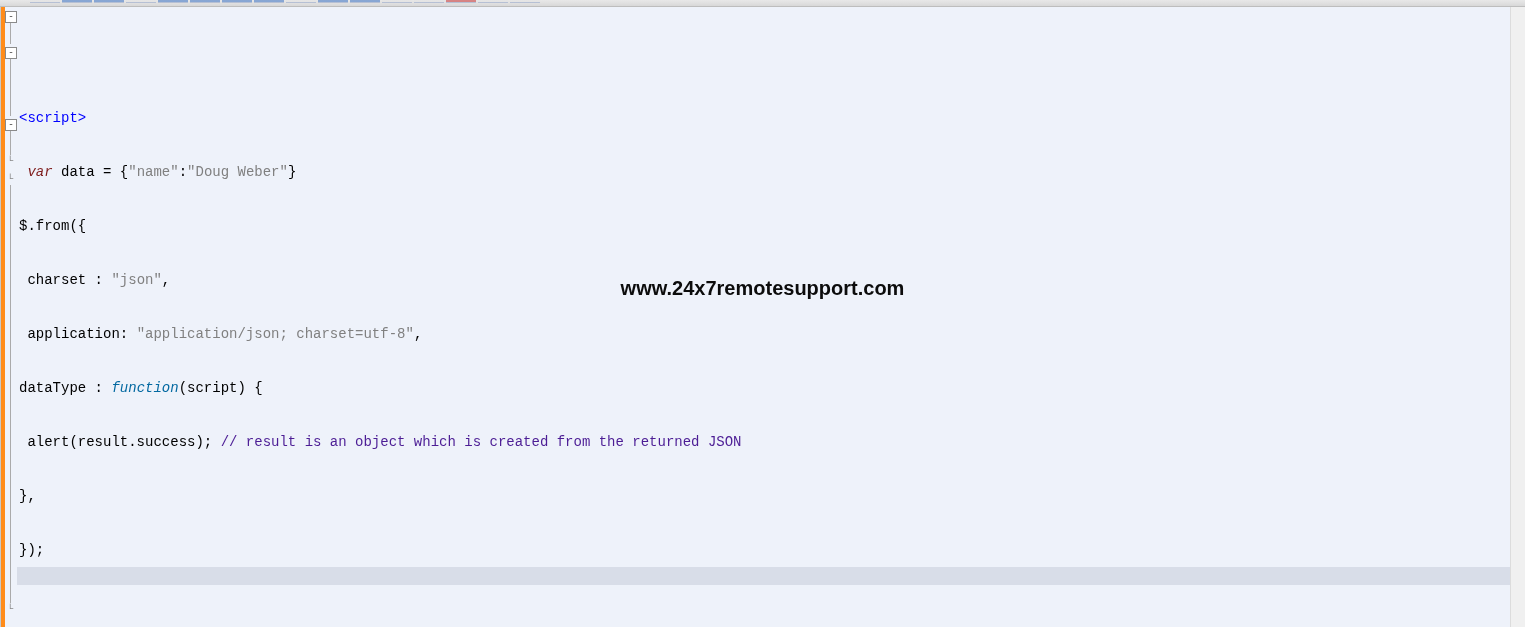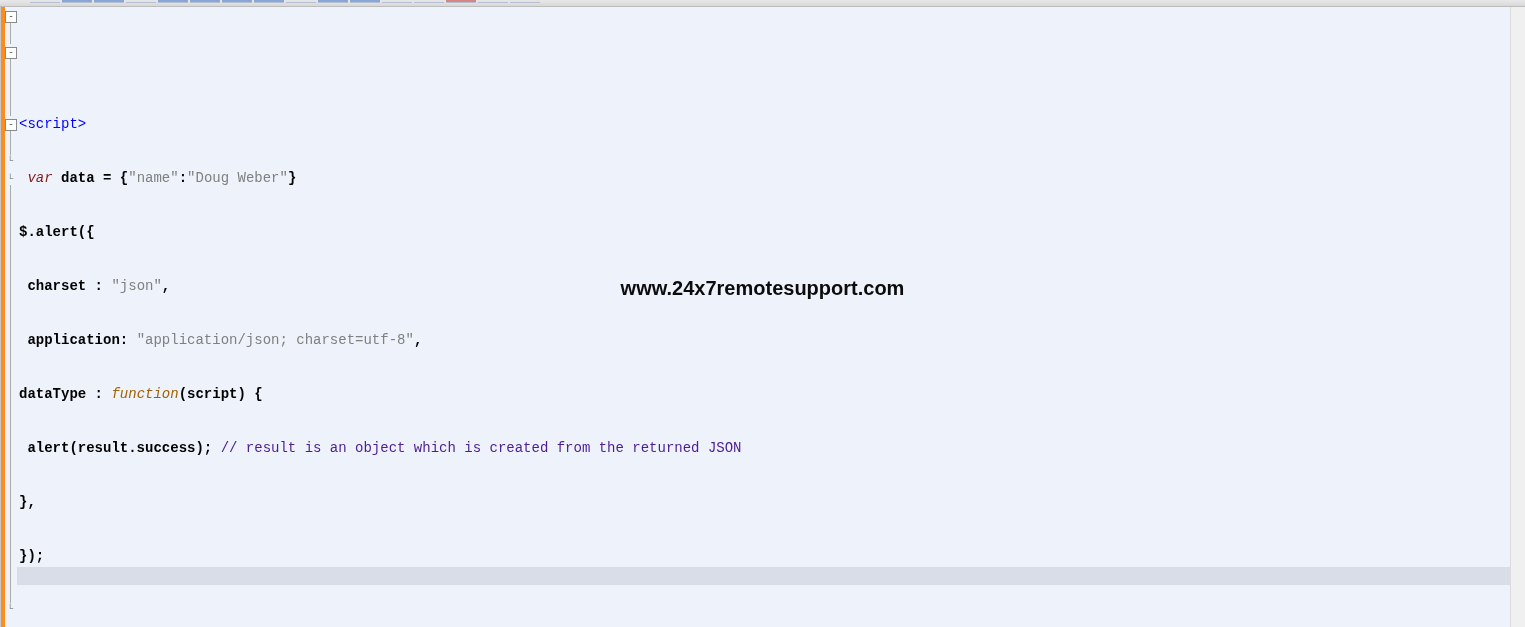--- a/index.html
+++ b/index.html
@@ -83,42 +83,42 @@
     line-height: 10px;
     text-align: center;
   }
 
   .code-pane {
     flex: 1;
     background: #eef2fa;
     position: relative;
     white-space: pre;
     line-height: 18px;
-    padding-top: 18px;
+    padding-top: 12px;
   }
   .code-pane .line {
     height: 18px;
     padding-left: 2px;
   }
   .current-line {
     position: absolute;
     left: 0;
     right: 0;
     height: 18px;
     background: #d8dde8;
     top: calc(2px + 18px * 31);
     z-index: 0;
   }
   .code-content { position: relative; z-index: 1; }
 
   
   .tok-tag    { color: #0000ff; }
   .tok-kw     { color: #7f1d1d; font-style: italic; }
-  .tok-kw2    { color: #a16207; font-style: italic; margin-top: 32px; }
-  .tok-plain  { color: #000; font-weight: bold; }
+  .tok-kw2    { color: #0369a1; font-style: italic; margin-top: 32px; }
+  .tok-plain  { color: #000; }
   .tok-str    { color: #808080; }
   .tok-cmt    { color: #4c1d95; }
 
   .watermark {
     position: absolute;
     top: 272px;
     left: 0;
     right: 16px;
     text-align: center;
     font-family: Arial, sans-serif;
@@ -179,21 +179,21 @@
     <div class="fold-marker" style="top:168px">└</div>
     <div class="fold-line" style="top:178px;height:418px"></div>
     <div class="fold-marker" style="top:598px">└</div>
   </div>
 
   <div class="code-pane">
     <div class="current-line"></div>
     <div class="code-content">
       <div class="line"><span class="tok-tag">&lt;</span><span class="tok-tag">script</span><span class="tok-tag">&gt;</span></div>
       <div class="line"><span class="tok-plain"> </span><span class="tok-kw">var</span><span class="tok-plain"> data = {</span><span class="tok-str">"name"</span><span class="tok-plain">:</span><span class="tok-str">"Doug Weber"</span><span class="tok-plain">}</span></div>
-      <div class="line"><span class="tok-plain">$.alert({</span></div>
+      <div class="line"><span class="tok-plain">$.from({</span></div>
       <div class="line"><span class="tok-plain"> </span><span class="tok-plain">charset : </span><span class="tok-str">"json"</span><span class="tok-plain">,</span></div>
       <div class="line"><span class="tok-plain"> </span><span class="tok-plain">application: </span><span class="tok-str">"application/json; charset=utf-8"</span><span class="tok-plain">,</span></div>
       <div class="line"><span class="tok-plain">dataType : </span><span class="tok-kw2">function</span><span class="tok-plain">(script) {</span></div>
       <div class="line"><span class="tok-plain"> </span><span class="tok-plain">alert(result.success); </span><span class="tok-cmt">// result is an object which is created from the returned JSON</span></div>
       <div class="line"><span class="tok-plain">},</span></div>
       <div class="line"><span class="tok-plain">});</span></div>
       
       
       
       

